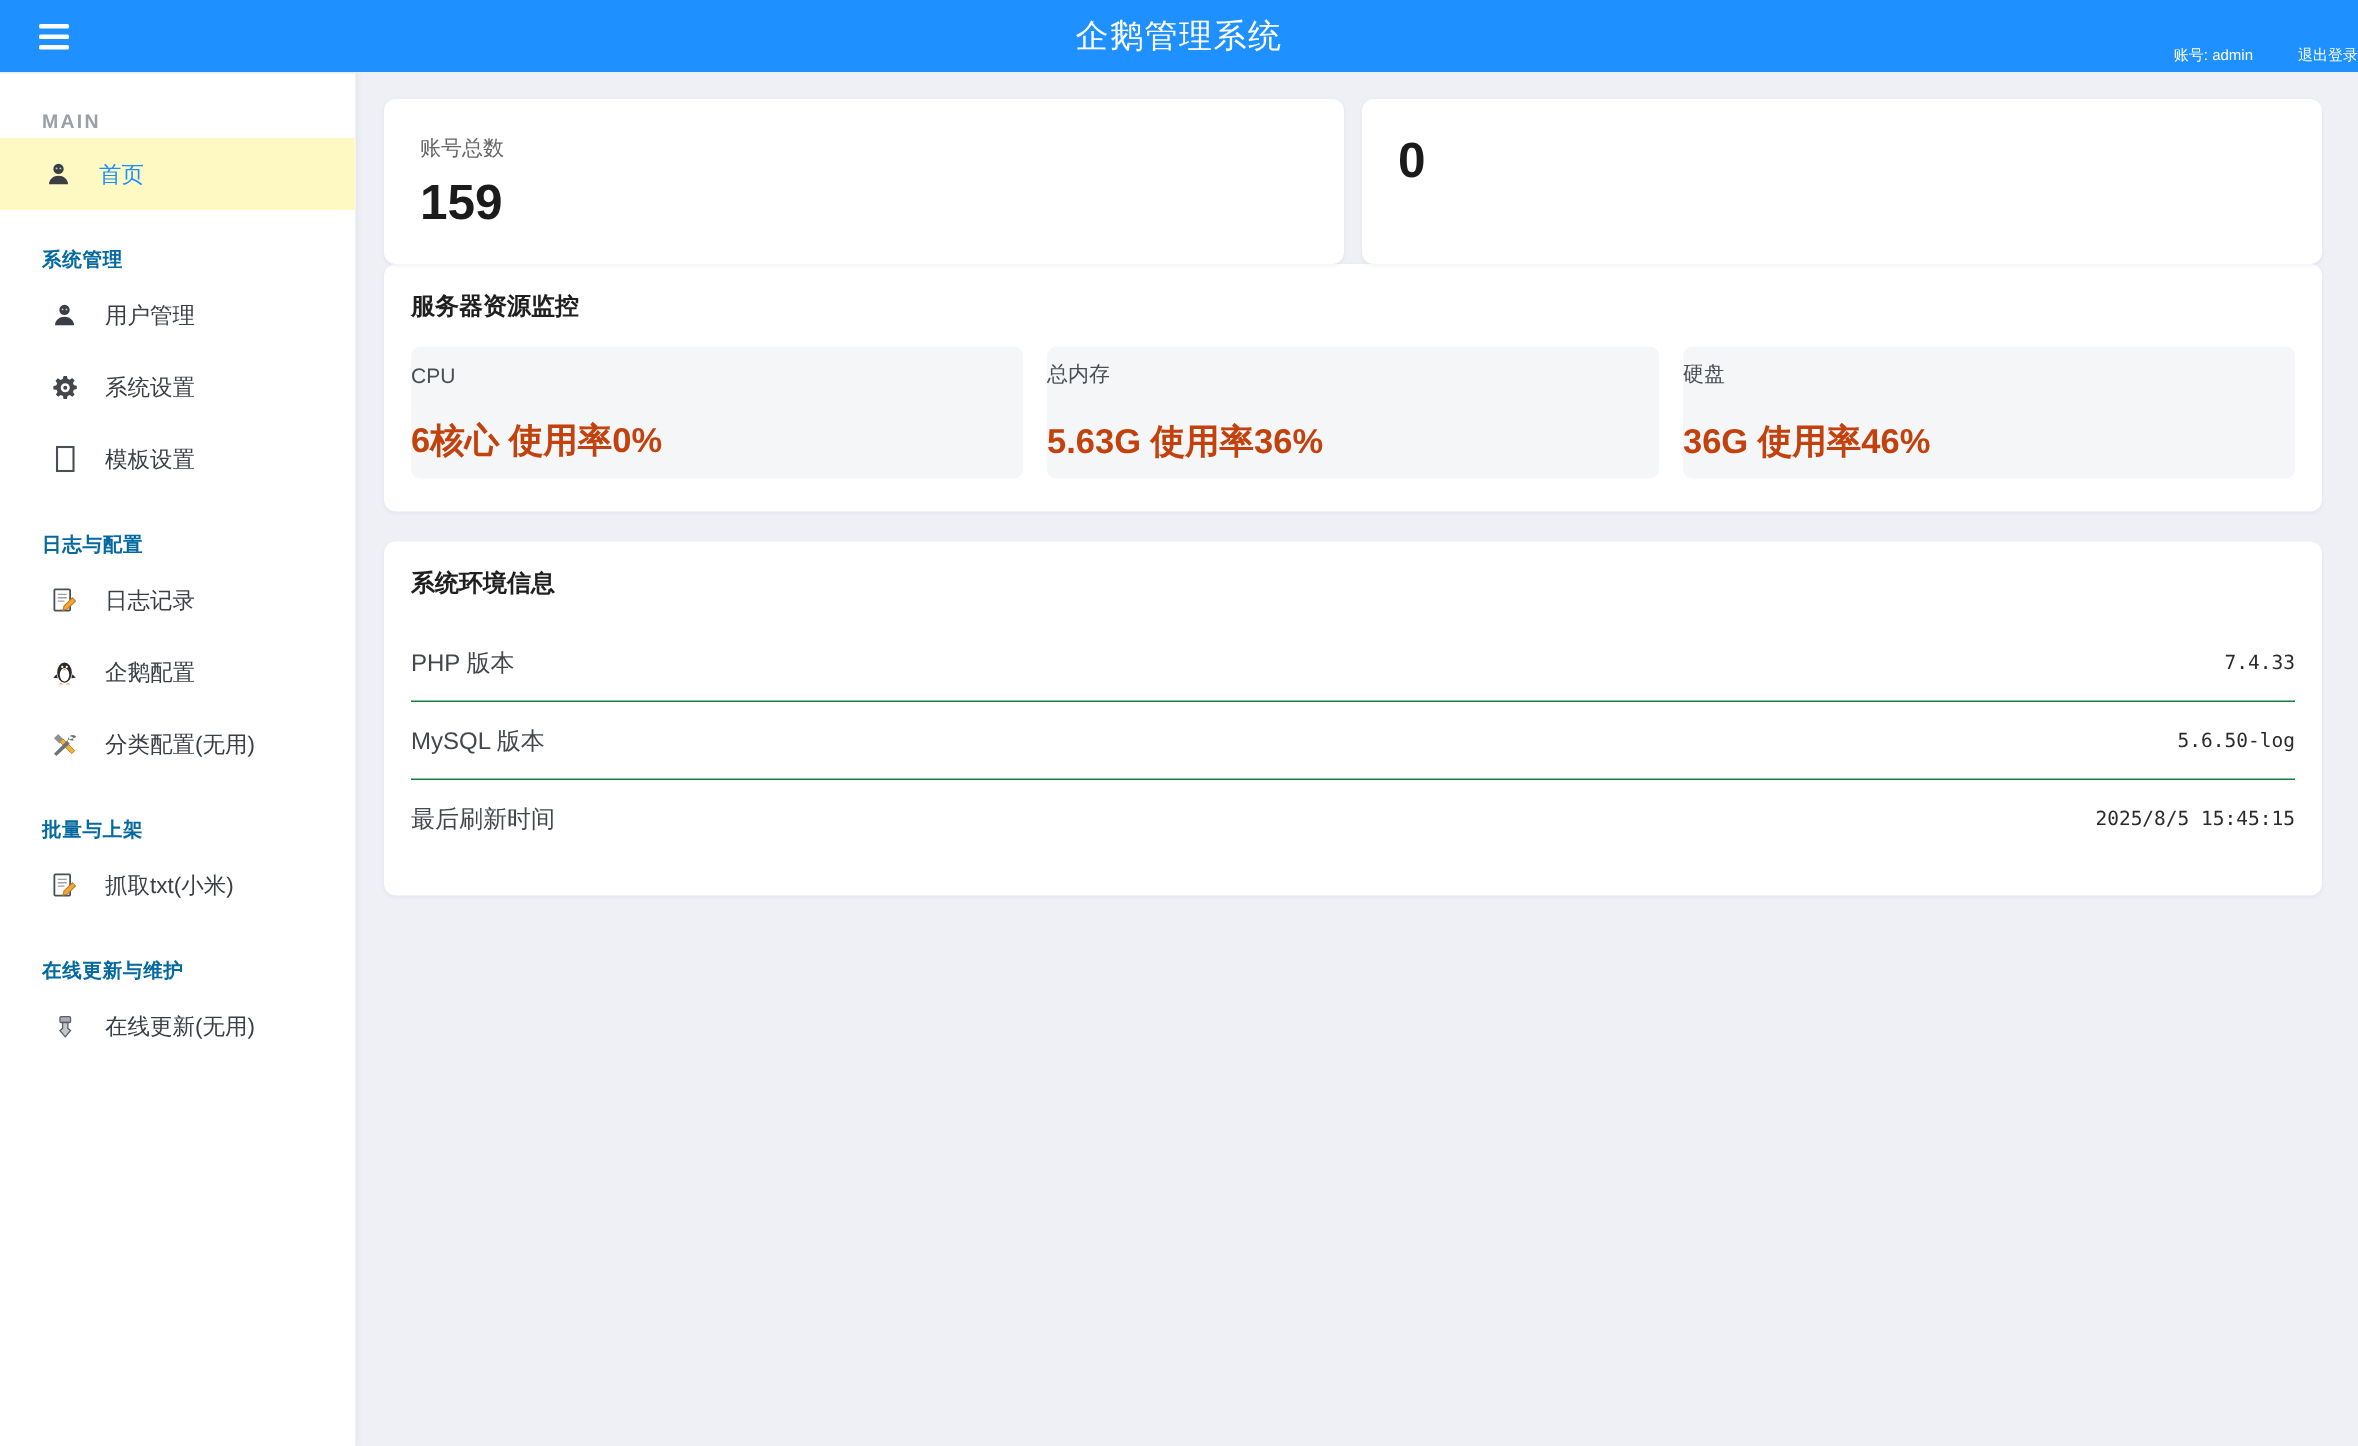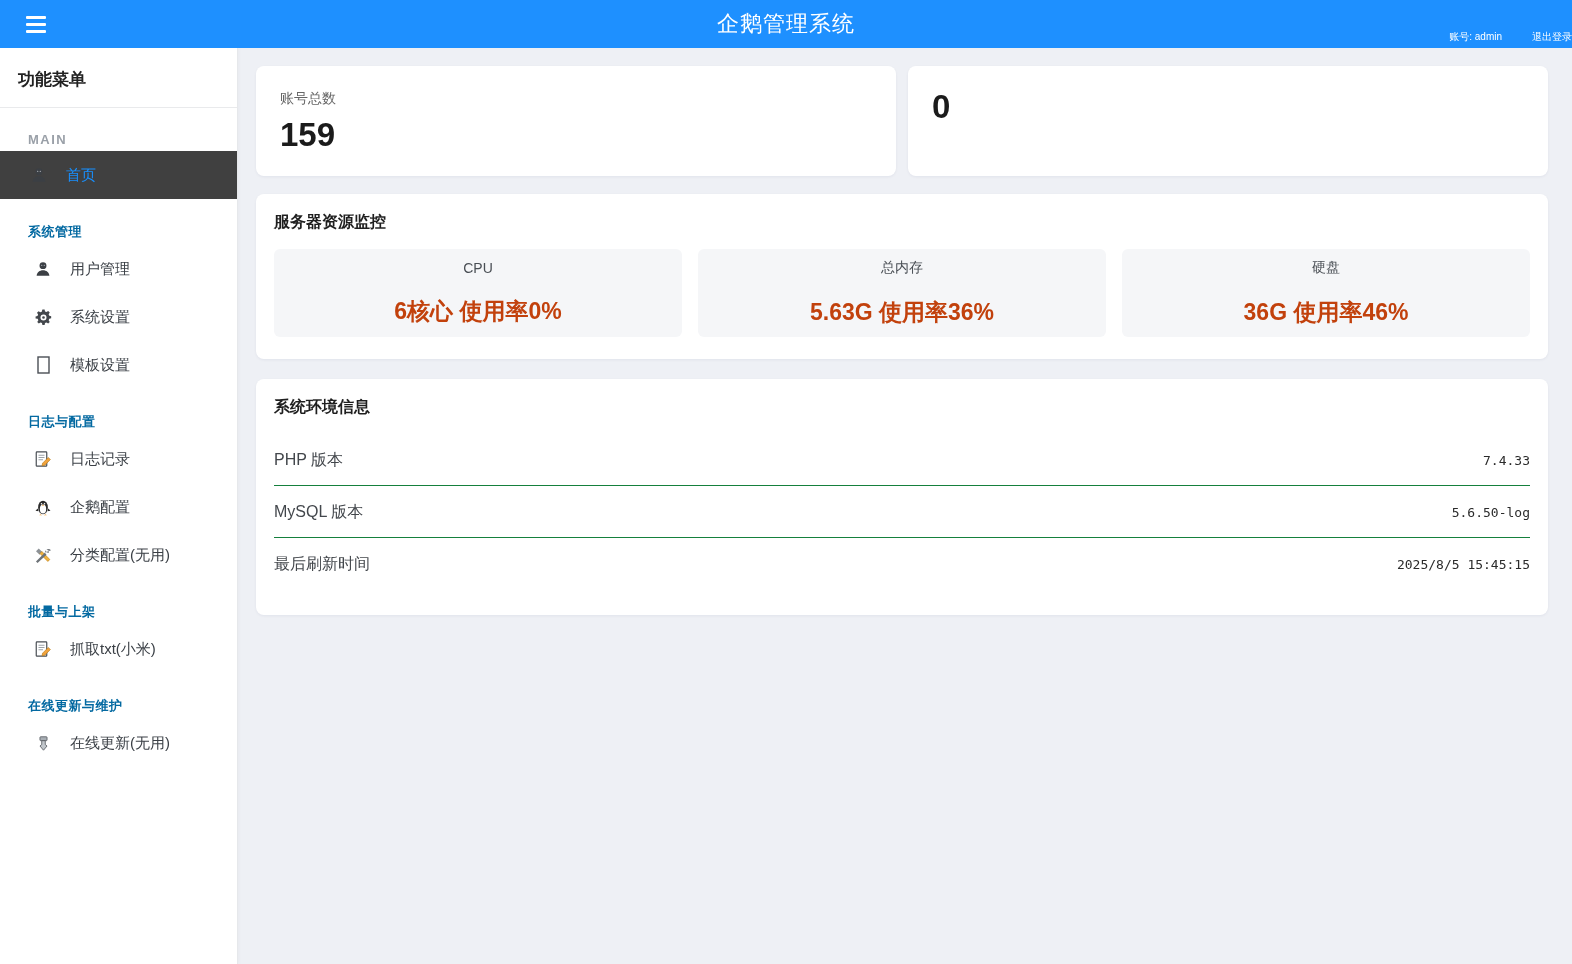--- a/index.html
+++ b/index.html
@@ -22,41 +22,41 @@
   .sidebar { position:fixed; top:48px; left:0; bottom:0; width:238px; background:#fff;
     border-right:1px solid #e6e8eb; box-shadow:1px 0 4px rgba(0,0,0,.03); overflow:hidden; }
   .sb-title { font-size:17px; font-weight:bold; color:#222; padding:20px 18px 16px 18px; }
   .sb-divider { height:1px; background:#e9eaec; }
   .sb-section { margin-top:24px; }
   .sb-section-label { font-size:13px; font-weight:bold; color:#0369a1; padding:0 0 4px 28px;
     letter-spacing:.5px; }
   .sb-section-label.upper { text-transform:uppercase; letter-spacing:1.5px; color:#9aa0a8; }
   .sb-item { display:flex; align-items:center; height:48px; padding-left:32px; cursor:pointer;
     color:#3a3f45; font-size:15px; margin:0 0 0 0; }
-  .sb-item.active { background:#404040; color:#1890ff;padding-left:28px; }
+  .sb-item.active { background:#fef9c3; color:#1890ff;padding-left:28px; }
   .sb-item.active .sb-label { color:#1890ff; }
   .sb-icon { width:22px; height:22px; display:inline-flex; align-items:center;
     justify-content:center; margin-right:16px; flex:none; }
   .sb-icon svg { display:block; }
   .sb-label { white-space:nowrap; }
 
   
   .main { position:absolute; top:48px; left:238px; width:1334px; padding:18px 24px 0 18px; }
   .card { background:#fff; border-radius:8px; box-shadow:0 1px 3px rgba(20,40,80,.06); }
 
-  .stats-row { display:flex; gap:12px; margin-bottom:18px; }
+  .stats-row { display:flex; gap:12px; }
   .stat-card { flex:1; height:110px; padding:24px 24px; }
   .stat-label { font-size:14px; color:#666; margin-bottom:10px; }
   .stat-value { font-size:33px; font-weight:bold; color:#1b1b1b; line-height:1; }
 
   .monitor-card { padding:18px 18px 22px 18px; margin-bottom:20px; }
   .card-title { font-size:16px; font-weight:bold; color:#1f1f1f; margin-bottom:16px; }
   .metric-row { display:flex; gap:16px; }
   .metric-box { flex:1; height:88px; background:#f5f6f8; border-radius:6px; display:flex;
-    flex-direction:column; align-items:center; justify-content:center; gap:20px; }
+    flex-direction:column; align-items:flex-start; justify-content:center; gap:20px; }
   .metric-label { font-size:14px; color:#4a4f55; }
   .metric-value { font-size:23px; font-weight:bold; color:#c2410c; }
 
   .env-card { padding:18px 18px 26px 18px; }
   .env-row { display:flex; align-items:center; justify-content:space-between;
     padding:16px 0 14px 0; border-bottom:1px solid #15803d; }
   .env-row:last-child { border-bottom:none; }
   .env-label { font-size:16px; color:#43474c; }
   .env-value { font-size:13px; color:#2b2b2b; font-family:"DejaVu Sans Mono","Liberation Mono",monospace; }
 </style>
@@ -70,21 +70,20 @@
       <span></span>
   </button>
   <div class="header-title">企鹅管理系统</div>
   <div class="header-right">
     <span>账号: admin</span>
     <span class="logout">退出登录</span>
   </div>
 </div>
 
 <aside class="sidebar">
-  <div class="sb-title">功能菜单</div>
   <div class="sb-divider"></div>
 
   <div class="sb-section">
     <div class="sb-section-label upper">MAIN</div>
     <div class="sb-item active">
       <span class="sb-icon">
         <svg width="18" height="18" viewBox="0 0 24 24">
             <circle cx="12" cy="7.5" r="4.6" fill="#3b3f44"></circle>
             <path d="M3.5 21c.4-4.6 4-7.4 8.5-7.4s8.1 2.8 8.5 7.4z" fill="#3b3f44"></path>
             <circle cx="10.3" cy="7" r=".8" fill="#c9ced4"></circle>

